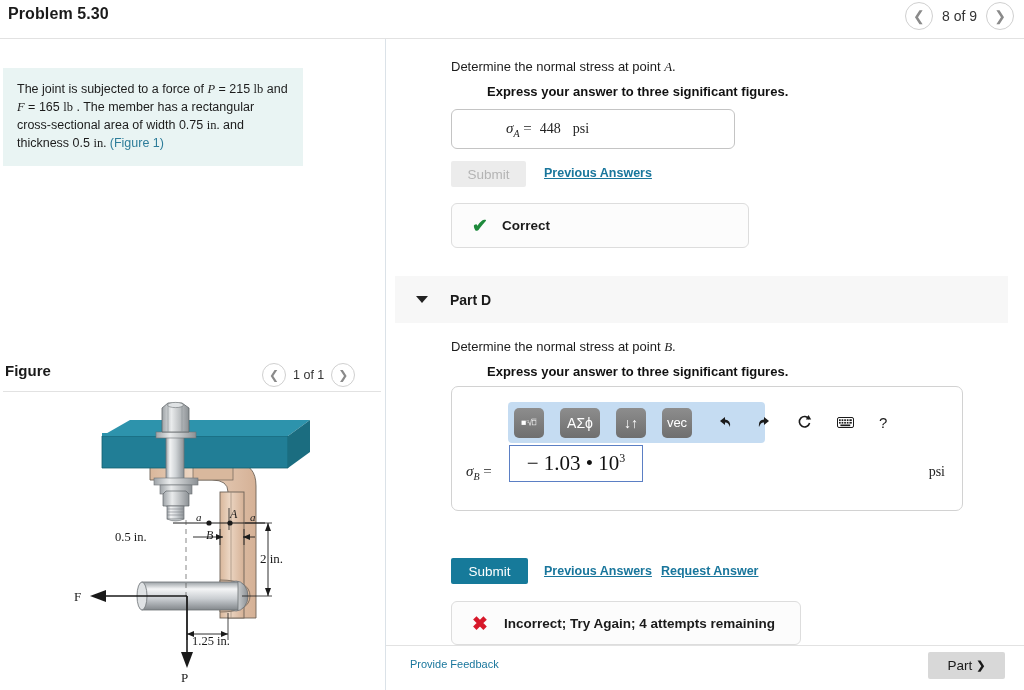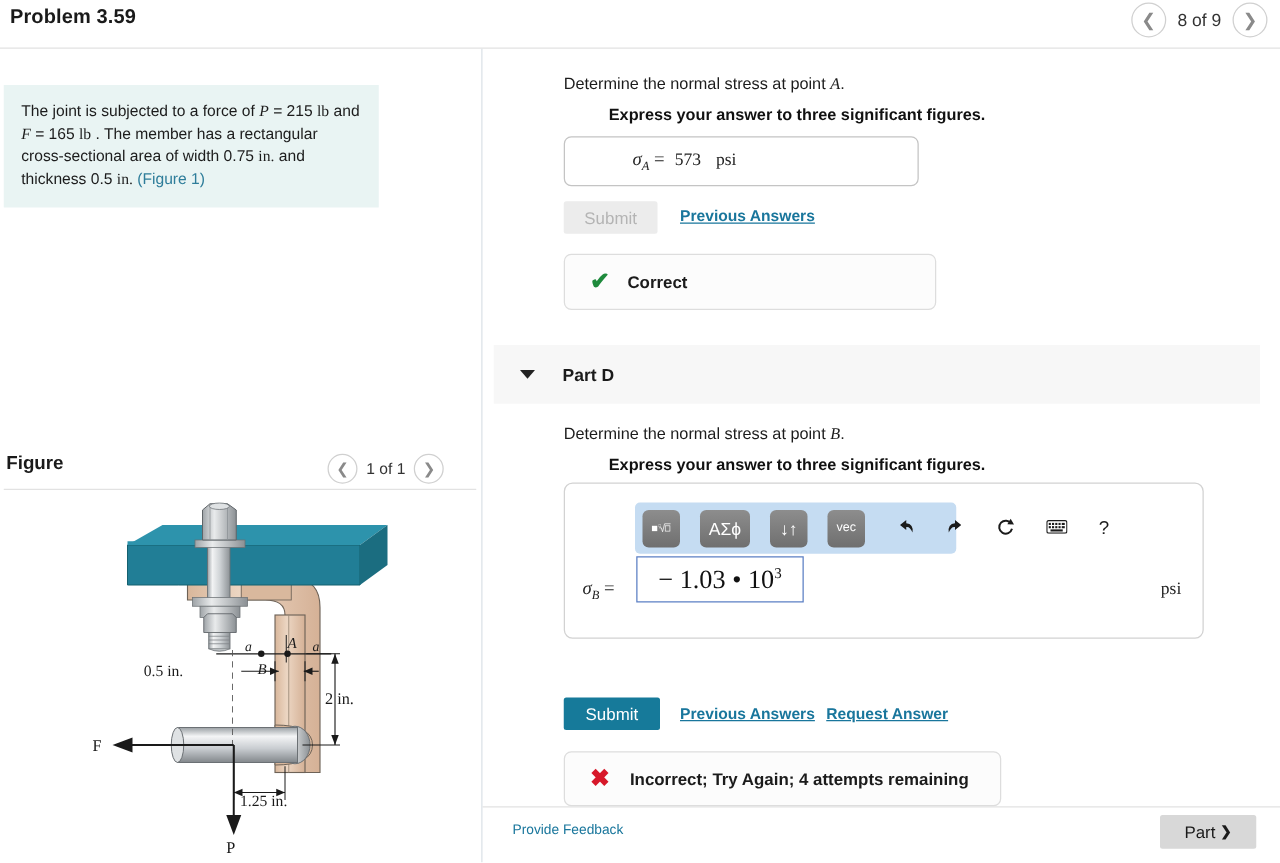--- a/index.html
+++ b/index.html
@@ -332,21 +332,21 @@
     display: flex;
     align-items: center;
     justify-content: center;
     gap: 4px;
   }
 </style>
 </head>
 <body>
 
 <div id="topbar">
-  <div id="problem-title">Problem 3.59</div>
+  <div id="problem-title">Problem 5.30</div>
   <div id="pager">
     <div class="circle-btn">❮</div>
     <div id="pager-label">8 of 9</div>
     <div class="circle-btn">❯</div>
   </div>
 </div>
 <div class="hrule" id="top-rule"></div>
 <div id="vrule"></div>
 
 <div id="problem-box">
@@ -469,21 +469,21 @@
 
 <div id="right">
 
   <div id="pc-prompt" class="q-text">
     <span>Determine the normal stress at point </span><span class="ital">A</span><span>.</span>
   </div>
   <div id="pc-express" class="q-bold">Express your answer to three significant figures.</div>
 
   <div id="pc-answer-box">
     <span id="pc-sigma" class="serif"><span class="ital">σ</span><sub class="ital" style="font-size:10px">A</sub> <span>=</span></span>
-    <span id="pc-value">573</span>
+    <span id="pc-value">448</span>
     <span id="pc-unit">psi</span>
   </div>
 
   <button id="pc-submit">Submit</button>
   <div id="pc-prev">Previous Answers</div>
 
   <div id="pc-correct">
     <span class="check-glyph">✔</span>
     <span class="status-label">Correct</span>
   </div>
@@ -504,21 +504,21 @@
       <div class="mb-key">
         <svg width="30" height="17" viewBox="0 0 30 17">
           <rect x="1" y="5" width="8" height="8" fill="#ffffff"></rect>
           <text x="11" y="7" font-family="Liberation Serif, serif" font-size="6" fill="#ffffff">□</text>
           <path d="M12 8 L15 8 L17 14 L20 2 L29 2" stroke="#ffffff" stroke-width="1.1" fill="none"></path>
           <rect x="21" y="5" width="7" height="8" fill="none" stroke="#ffffff" stroke-width="1"></rect>
         </svg>
       </div>
       <div class="mb-key wide">ΑΣϕ</div>
       <div class="mb-key">↓↑</div>
-      <div class="mb-key" style="font-size:10px">vec</div>
+      <div class="mb-key" style="font-size:13px">vec</div>
       <div class="mb-ico">
         <svg width="15" height="14" viewBox="0 0 15 14">
             <path d="M3 6 L8 2 L8 4.5 Q14 5 13 12 Q11 7 8 7.6 L8 10 Z" fill="#1b1b1b"></path>
           </svg>
       </div>
       <div class="mb-ico">
         <svg width="15" height="14" viewBox="0 0 15 14">
             <path d="M12 6 L7 2 L7 4.5 Q1 5 2 12 Q4 7 7 7.6 L7 10 Z" fill="#1b1b1b"></path>
           </svg>
       </div>

